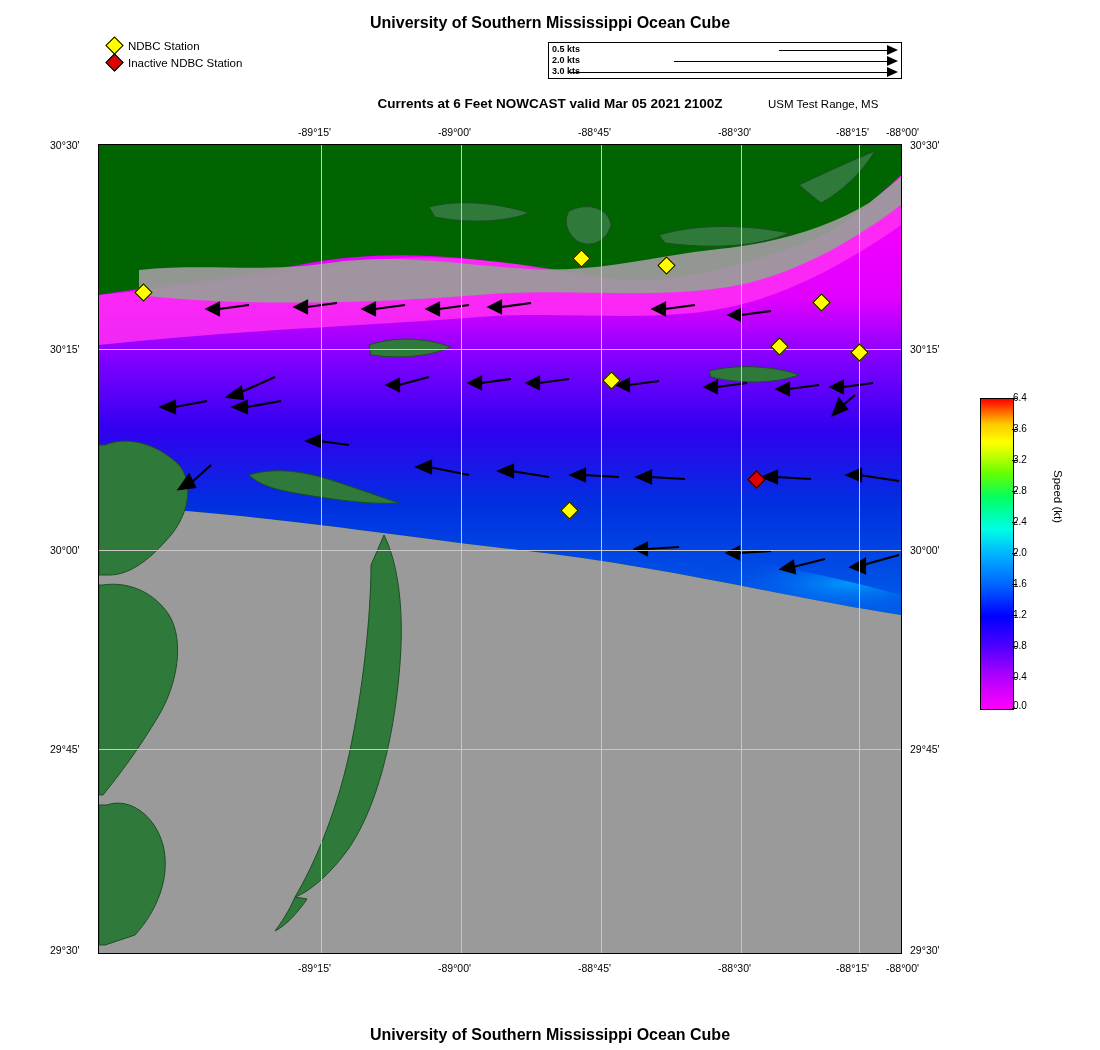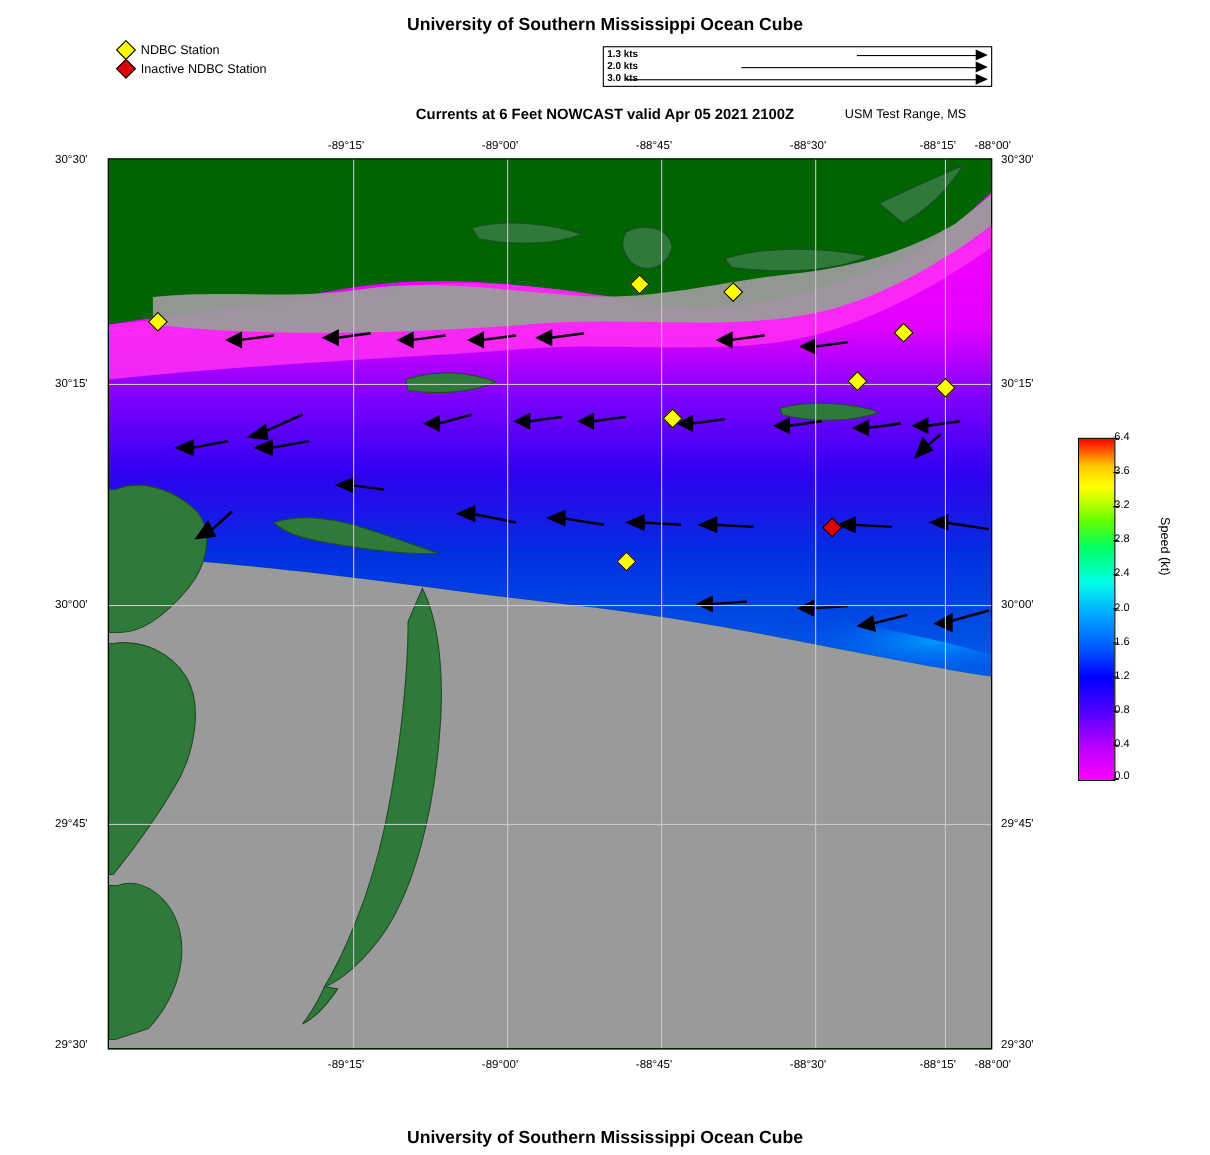--- a/index.html
+++ b/index.html
@@ -46,37 +46,37 @@
     <span class="leg-label">NDBC Station</span>
   </div>
   <div class="leg-row">
     <span class="diamond d-red"></span>
     <span class="leg-label">Inactive NDBC Station</span>
   </div>
 </div>
 
 <div class="abs" id="vecbox">
   <div class="vec-row" style="margin-top:1px">
-    <span class="vec-lab">1.3 kts</span>
+    <span class="vec-lab">0.5 kts</span>
     <span class="vec-line" style="left:230px;width:110px"></span>
     <span class="vec-head" style="left:338px"></span>
   </div>
   <div class="vec-row">
     <span class="vec-lab">2.0 kts</span>
     <span class="vec-line" style="left:125px;width:215px"></span>
     <span class="vec-head" style="left:338px"></span>
   </div>
   <div class="vec-row">
     <span class="vec-lab">3.0 kts</span>
     <span class="vec-line" style="left:20px;width:320px"></span>
     <span class="vec-head" style="left:338px"></span>
   </div>
 </div>
 
-<div class="abs" id="subtitle">Currents at 6 Feet NOWCAST valid Apr 05 2021 2100Z</div>
+<div class="abs" id="subtitle">Currents at 6 Feet NOWCAST valid Mar 05 2021 2100Z</div>
 <div class="abs" id="testrange">USM Test Range, MS</div>
 
 <div class="abs" id="mapframe">
   <svg width="802" height="808" viewBox="0 0 802 808">
     <defs>
       <linearGradient id="gulfgrad" x1="0" y1="0" x2="0" y2="1">
         <stop offset="0%" stop-color="#ff00ff"></stop>
         <stop offset="28%" stop-color="#e100ff"></stop>
         <stop offset="42%" stop-color="#8000ff"></stop>
         <stop offset="58%" stop-color="#3000f0"></stop>

